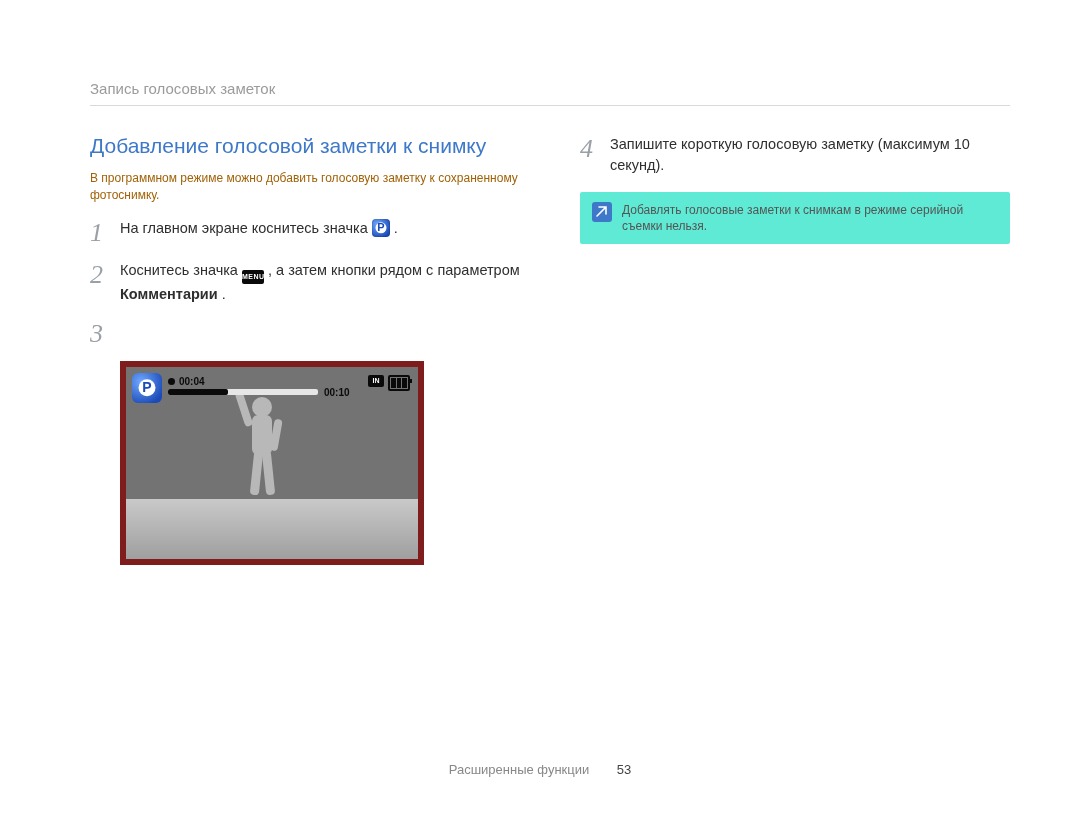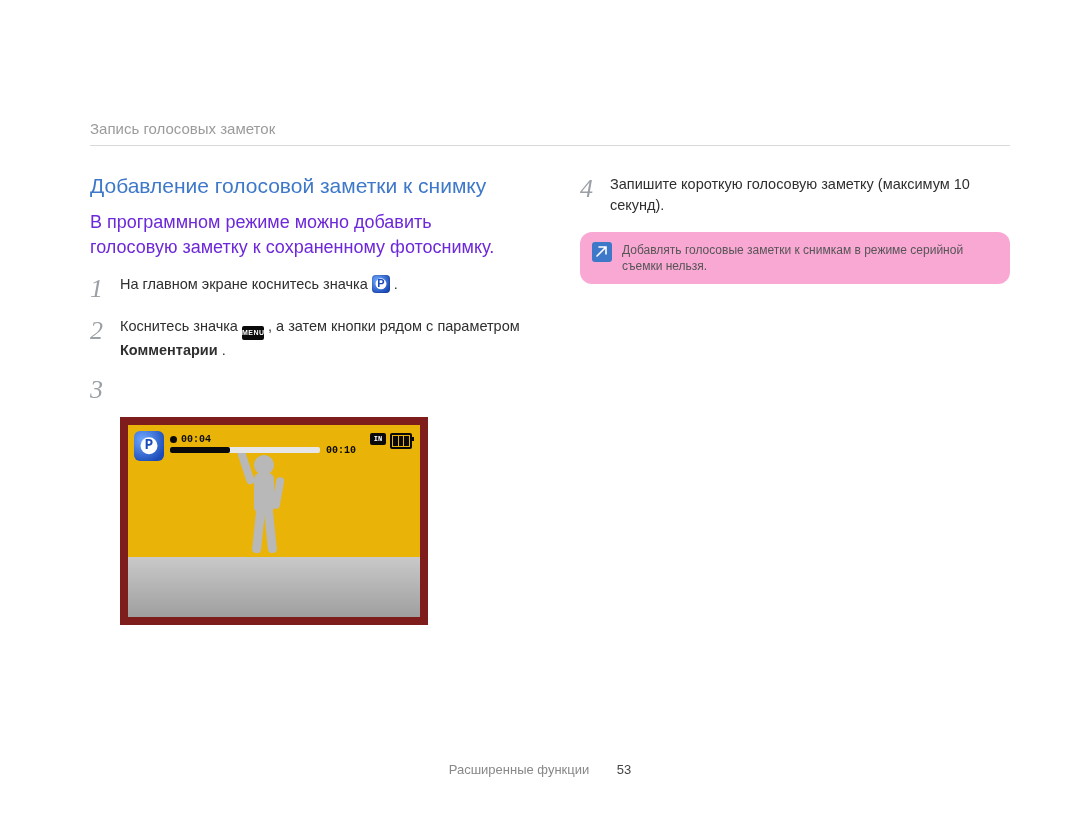--- a/index.html
+++ b/index.html
@@ -18,40 +18,39 @@
     height: 815px;
     box-sizing: border-box;
     padding: 80px 70px 40px 90px;
   }
   .section-header {
     font-size: 15px;
     color: #9b9b9b;
     border-bottom: 1px solid #d9d9d9;
     padding-bottom: 8px;
     margin-bottom: 22px;
-    margin-top: 40px;
   }
   .columns {
     display: flex;
     gap: 60px;
     margin-top: 11px;
   }
   .col {
     flex: 1 1 0;
     min-width: 0;
   }
   .heading {
     font-size: 21px;
     color: #3e78c9;
     margin: 6px 0 12px 0;
     font-weight: 400;
   }
   .intro {
-    font-size: 18px;
-    color: #6d28d9;
+    font-size: 12px;
+    color: #a16207;
     line-height: 1.4;
     margin-bottom: 14px;
   }
   .steps {
     list-style: none;
     padding: 0;
     margin: 0;
   }
   .step {
     display: flex;
@@ -128,25 +127,24 @@
     font-weight: 700;
     text-align: center;
     line-height: 14px;
     letter-spacing: 0.5px;
   }
   
   .camera-preview {
     position: relative;
     width: 292px;
     height: 192px;
-    border: 8px solid #7f1d1d;
+    border: 6px solid #7f1d1d;
     margin: 12px 0 0 30px;
     overflow: hidden;
-    background: #eab308;
-    font-family: Liberation Mono, monospace;
+    background: #737373;
   }
   .cp-ground {
     position: absolute;
     left: 0; right: 0; bottom: 0;
     height: 60px;
     background: linear-gradient(#c9c9c9, #9f9f9f);
   }
   .cp-person {
     position: absolute;
     left: 96px;
@@ -242,22 +240,22 @@
   }
   .ind-bat .bars {
     position: absolute;
     top: 1px; left: 1px; bottom: 1px; right: 1px;
     display: flex; gap: 1px;
   }
   .ind-bat .bars span { flex:1; background:#0a0a0a; }
   
   .note-box {
     display: flex;
-    background: #f9a8d4;
-    border-radius: 12px;
+    background: #5eead4;
+    border-radius: 2px;
     padding: 10px 12px;
     margin-top: 16px;
     gap: 10px;
     align-items: flex-start;
   }
   .note-icon {
     flex: 0 0 20px;
     width: 20px; height: 20px;
     border-radius: 3px;
     background: #3e78c9;

